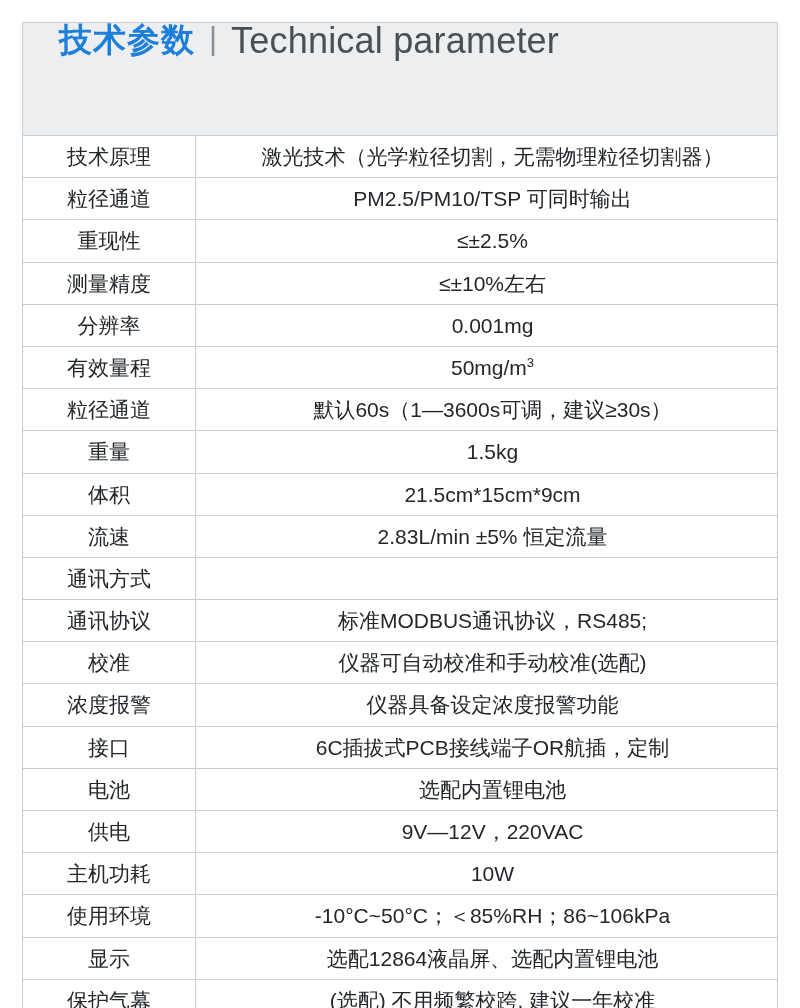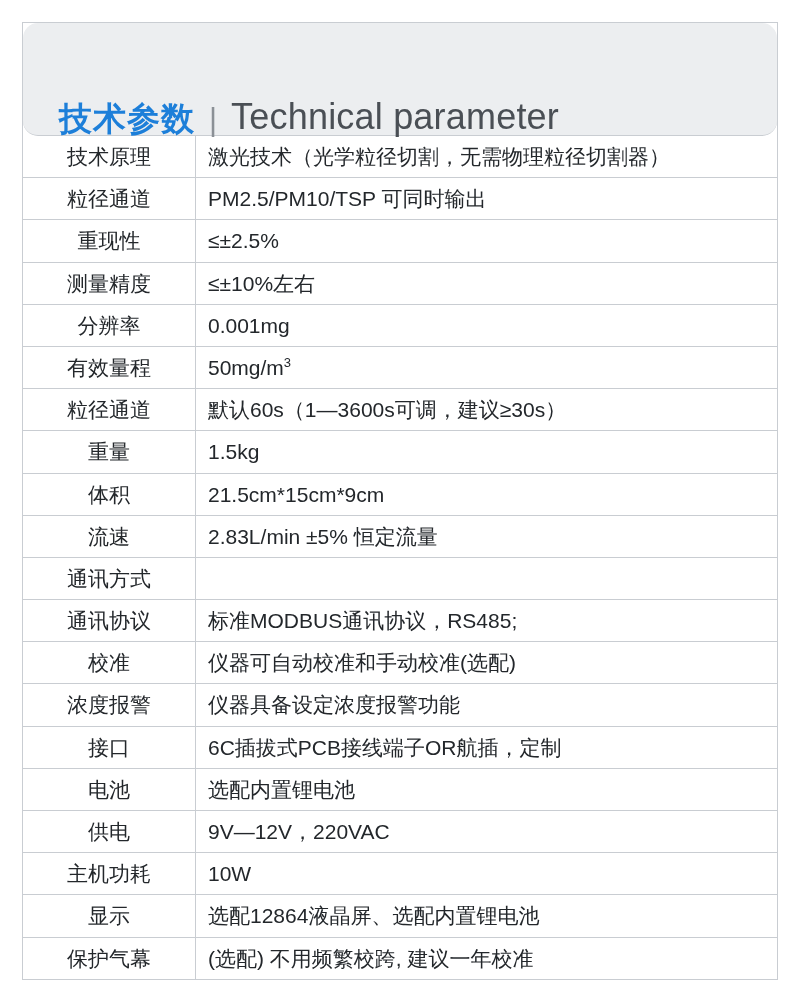--- a/index.html
+++ b/index.html
@@ -29,23 +29,22 @@
     border-bottom: none;
     background: #ffffff;
   }
   
   .header {
     height: 113px;
     box-sizing: border-box;
     background: #eceef0;
     border-bottom: 1px solid #c9cdd2;
     display: flex;
-    align-items: flex-end;
+    align-items: flex-start;
     padding-left: 36px;
-    border-radius: 15px;
   }
   .header-cn {
     font-size: 33px;
     font-weight: bold;
     color: #1d7fd9;
     letter-spacing: 1px;
     line-height: 1;
   }
   .header-sep {
     font-size: 31px;
@@ -69,20 +68,21 @@
   .spec-table tr {
     height: 40.2px;
   }
   .spec-table td {
     border-bottom: 1px solid #c9cdd2;
     font-size: 21px;
     color: #23272b;
     vertical-align: middle;
     padding: 0;
     line-height: 1.2;
+    text-align: center;
   }
   td.k {
     width: 160px;
     text-align: center;
     border-right: 1px solid #c9cdd2;
     padding: 8px 6px;
     white-space: nowrap;
   }
   td.v {
     padding-left: 12px;
@@ -178,20 +178,24 @@
         </tr>
         <tr>
           <td class="k">供电</td>
           <td class="v">9V—12V，220VAC</td>
         </tr>
         <tr>
           <td class="k">主机功耗</td>
           <td class="v">10W</td>
         </tr>
         <tr>
+          <td class="k">使用环境</td>
+          <td class="v">-10°C~50°C；＜85%RH；86~106kPa</td>
+        </tr>
+        <tr>
           <td class="k">显示</td>
           <td class="v">选配12864液晶屏、选配内置锂电池</td>
         </tr>
         <tr>
           <td class="k">保护气幕</td>
           <td class="v">(选配) 不用频繁校跨, 建议一年校准</td>
         </tr>
       </tbody>
     </table>
 

